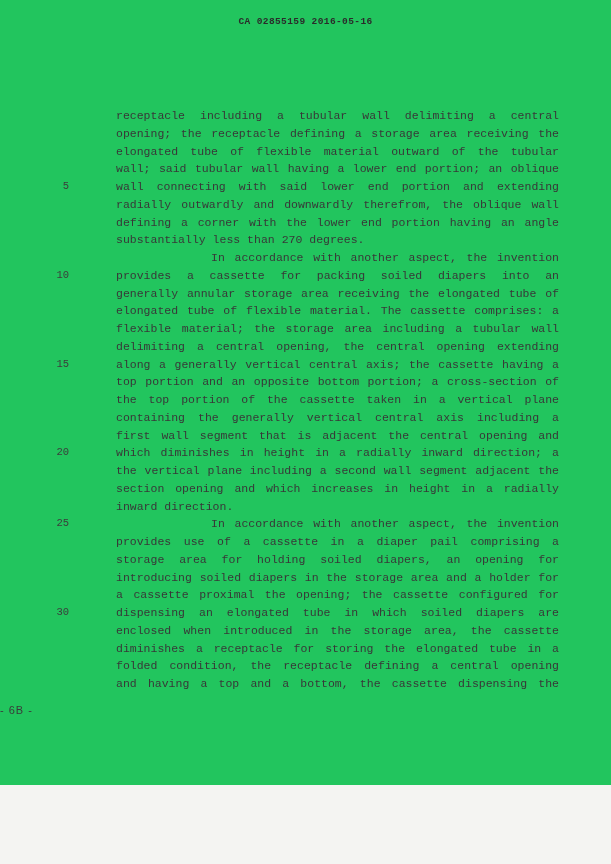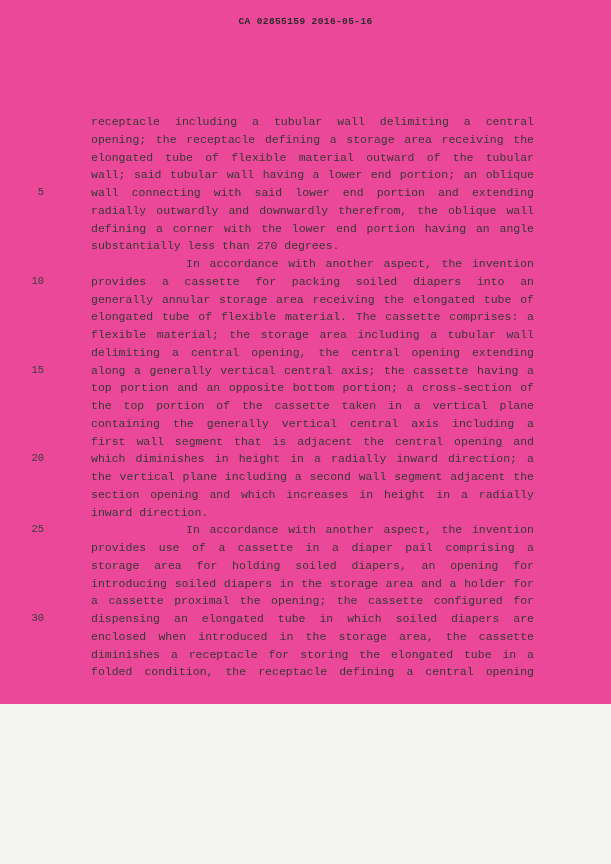--- a/index.html
+++ b/index.html
@@ -1,42 +1,43 @@
 <!DOCTYPE html>
 <html><head>
 <meta charset="utf-8">
 <style>
   * { margin: 0; padding: 0; box-sizing: border-box; }
   html, body { width: 611px; height: 864px; }
   body { background: #f4f4f2; }
   .page {
     position: relative;
     width: 611px;
-    height: 704px;
-    background: #ec4899;
+    height: 785px;
+    background: #22c55e;
     font-family: "Liberation Mono", "DejaVu Sans Mono", monospace;
     color: #363636;
     overflow: hidden;
   }
   .doc-header {
     position: absolute;
     top: 16px;
     left: 0;
     width: 611px;
     text-align: center;
     font-size: 9.5px;
     font-weight: bold;
     letter-spacing: 0.4px;
     color: #2b2b2b;
   }
   .doc-body {
     position: absolute;
-    top: 113px;
+    top: 107px;
     left: 0;
     width: 611px;
+    padding-left: 25px;
   }
   .line {
     position: relative;
     height: 17.75px;
     line-height: 17.75px;
     font-size: 11.5px;
   }
   .line-num {
     position: absolute;
     left: 26px;
@@ -238,18 +239,22 @@
   <div class="line">
     <span class="line-num"></span>
     <span class="line-text">diminishes a receptacle for storing the elongated tube in a</span>
   </div>
 
   <div class="line">
     <span class="line-num"></span>
     <span class="line-text">folded condition, the receptacle defining a central opening</span>
   </div>
 
+  <div class="line">
+    <span class="line-num"></span>
+    <span class="line-text">and having a top and a bottom, the cassette dispensing the</span>
+  </div>
 </div>
 
   <div class="doc-footer">
     <span>- 6B -</span>
   </div>
 </div>
 
 </body></html>

